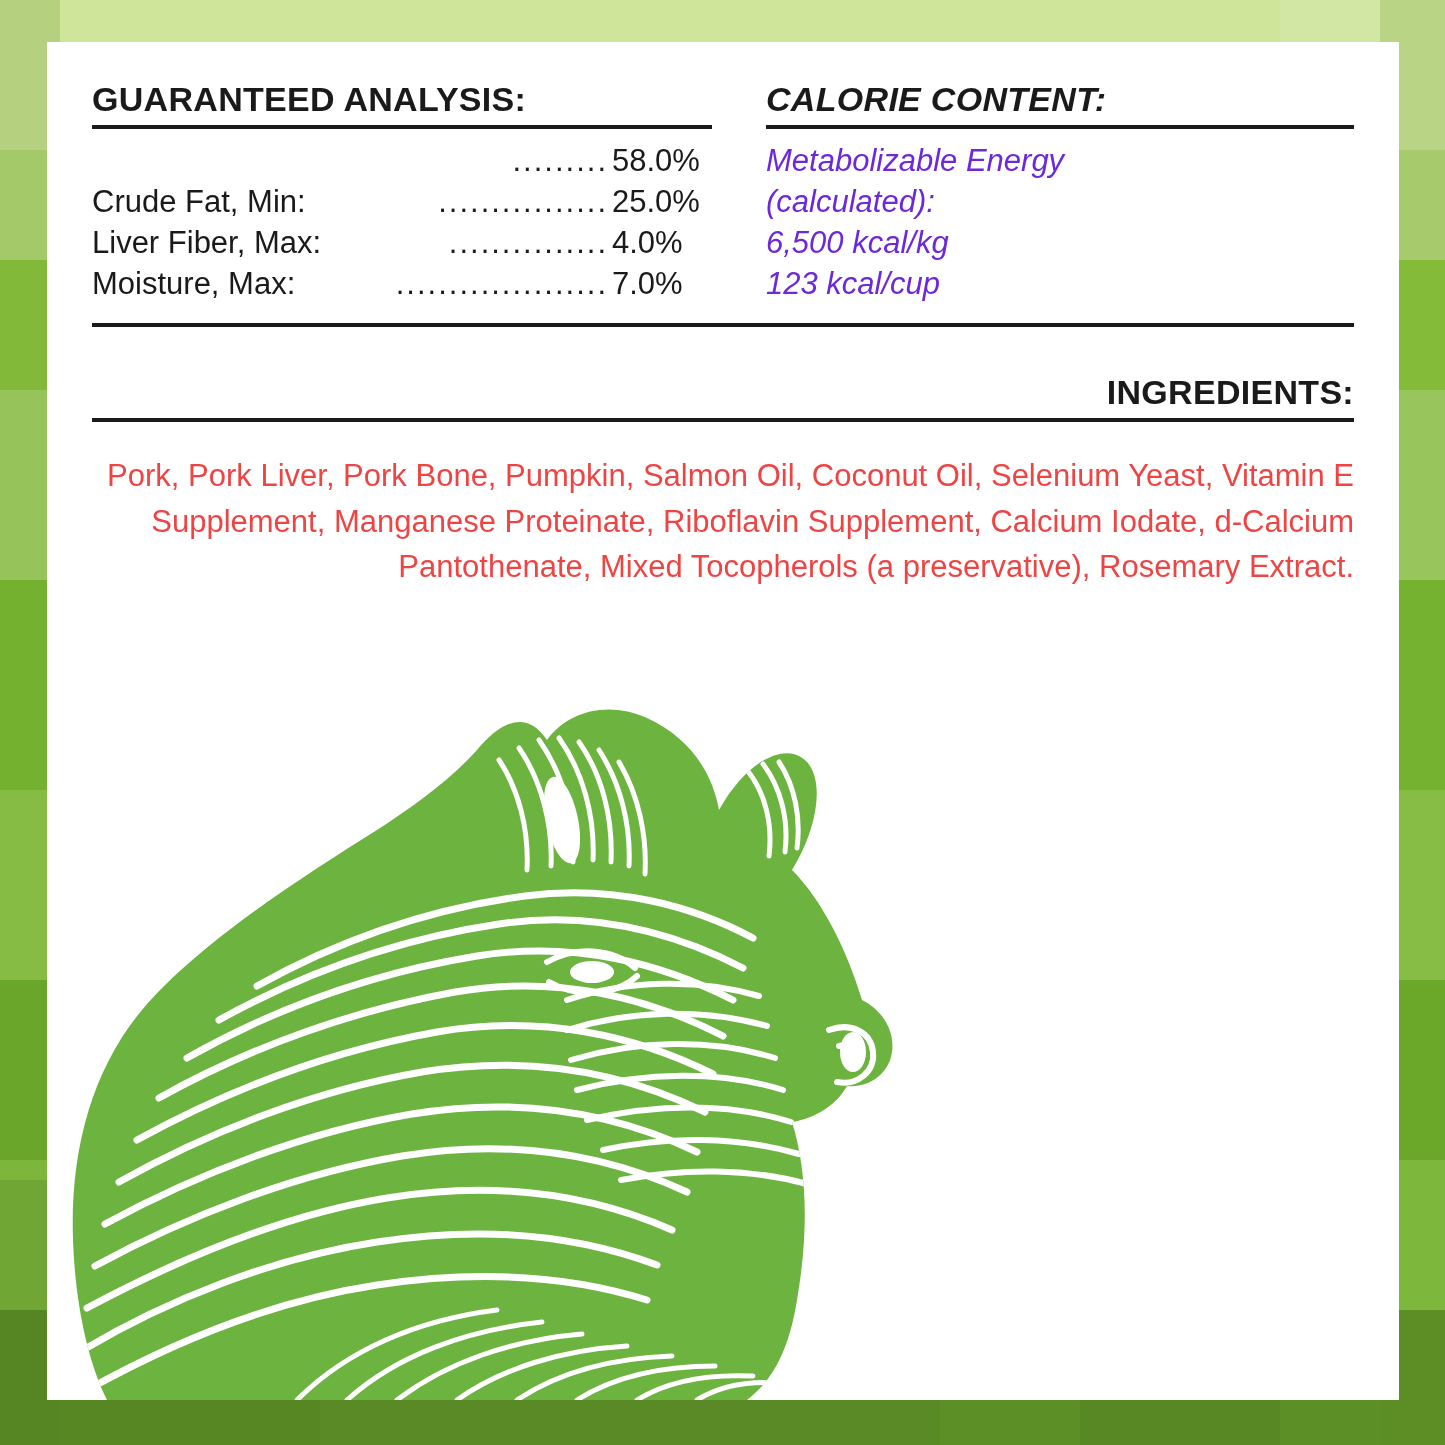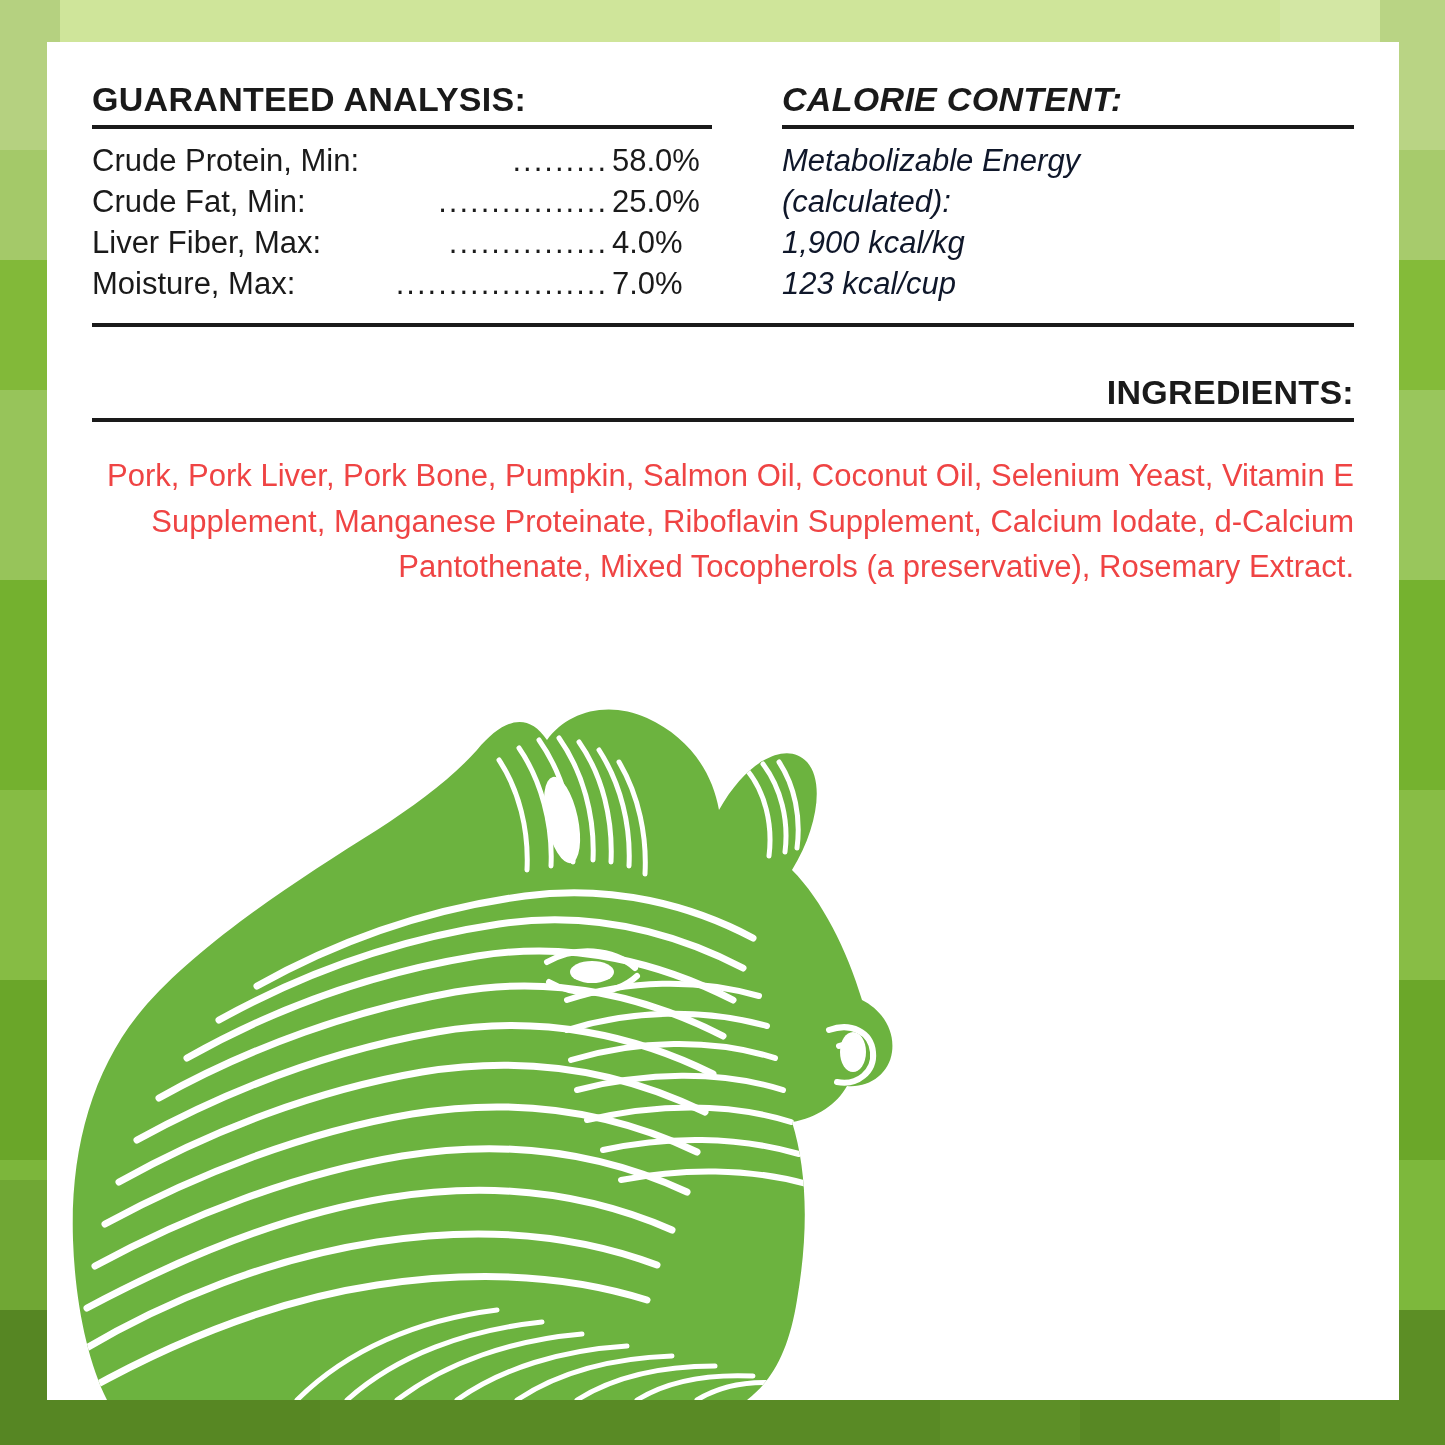--- a/index.html
+++ b/index.html
@@ -55,21 +55,21 @@
   .content {
     position: absolute;
     left: 45px;
     top: 38px;
     right: 45px;
   }
 
   
   .top-row {
     display: flex;
-    gap: 16px;
+    gap: 0;
   }
   .col-ga { width: 630px; flex: 0 0 630px; }
   .col-cc { flex: 1 1 auto; padding-left: 44px; font-style: italic; }
 
   .sect-title {
     font-size: 34px;
     font-weight: bold;
     letter-spacing: 0.3px;
     color: #1a1a1a;
     margin: 0 0 6px 0;
@@ -98,21 +98,21 @@
     white-space: nowrap;
     letter-spacing: 2px;
     padding: 0 4px;
     text-align: right;
     color: #1a1a1a;
   }
   .ga-value { text-align: left; min-width: 110px; }
 
   .cc-line {
     font-size: 31px;
-    color: #0f172a;
+    color: #6d28d9;
     line-height: 1.32;
     white-space: nowrap;
   }
 
   .divider-full {
     border: none;
     border-top: 4px solid #1a1a1a;
     margin: 18px 0 0 0;
     width: 100%;
   }
@@ -166,21 +166,20 @@
 
   <div class="content">
 
     <div class="top-row">
 
       <div class="col-ga">
         <h2 class="sect-title">GUARANTEED ANALYSIS:</h2>
         <hr class="rule rule-ga">
 
         <div class="ga-line">
-          <span class="ga-label">Crude Protein, Min:</span>
           <span class="ga-dots">.........</span>
           <span class="ga-value">58.0%</span>
         </div>
         <div class="ga-line">
           <span class="ga-label">Crude Fat, Min:</span>
           <span class="ga-dots">................</span>
           <span class="ga-value">25.0%</span>
         </div>
         <div class="ga-line">
           <span class="ga-label">Liver Fiber, Max:</span>
@@ -192,21 +191,21 @@
           <span class="ga-dots">....................</span>
           <span class="ga-value">7.0%</span>
         </div>
       </div>
 
       <div class="col-cc">
         <h2 class="sect-title">CALORIE CONTENT:</h2>
         <hr class="rule rule-cc">
         <div class="cc-line">Metabolizable Energy</div>
         <div class="cc-line">(calculated):</div>
-        <div class="cc-line">1,900 kcal/kg</div>
+        <div class="cc-line">6,500 kcal/kg</div>
         <div class="cc-line">123 kcal/cup</div>
       </div>
 
     </div>
 
     <hr class="divider-full">
 
     <div class="ing-block">
       <h2 class="sect-title">INGREDIENTS:</h2>
       <hr class="ing-rule">

